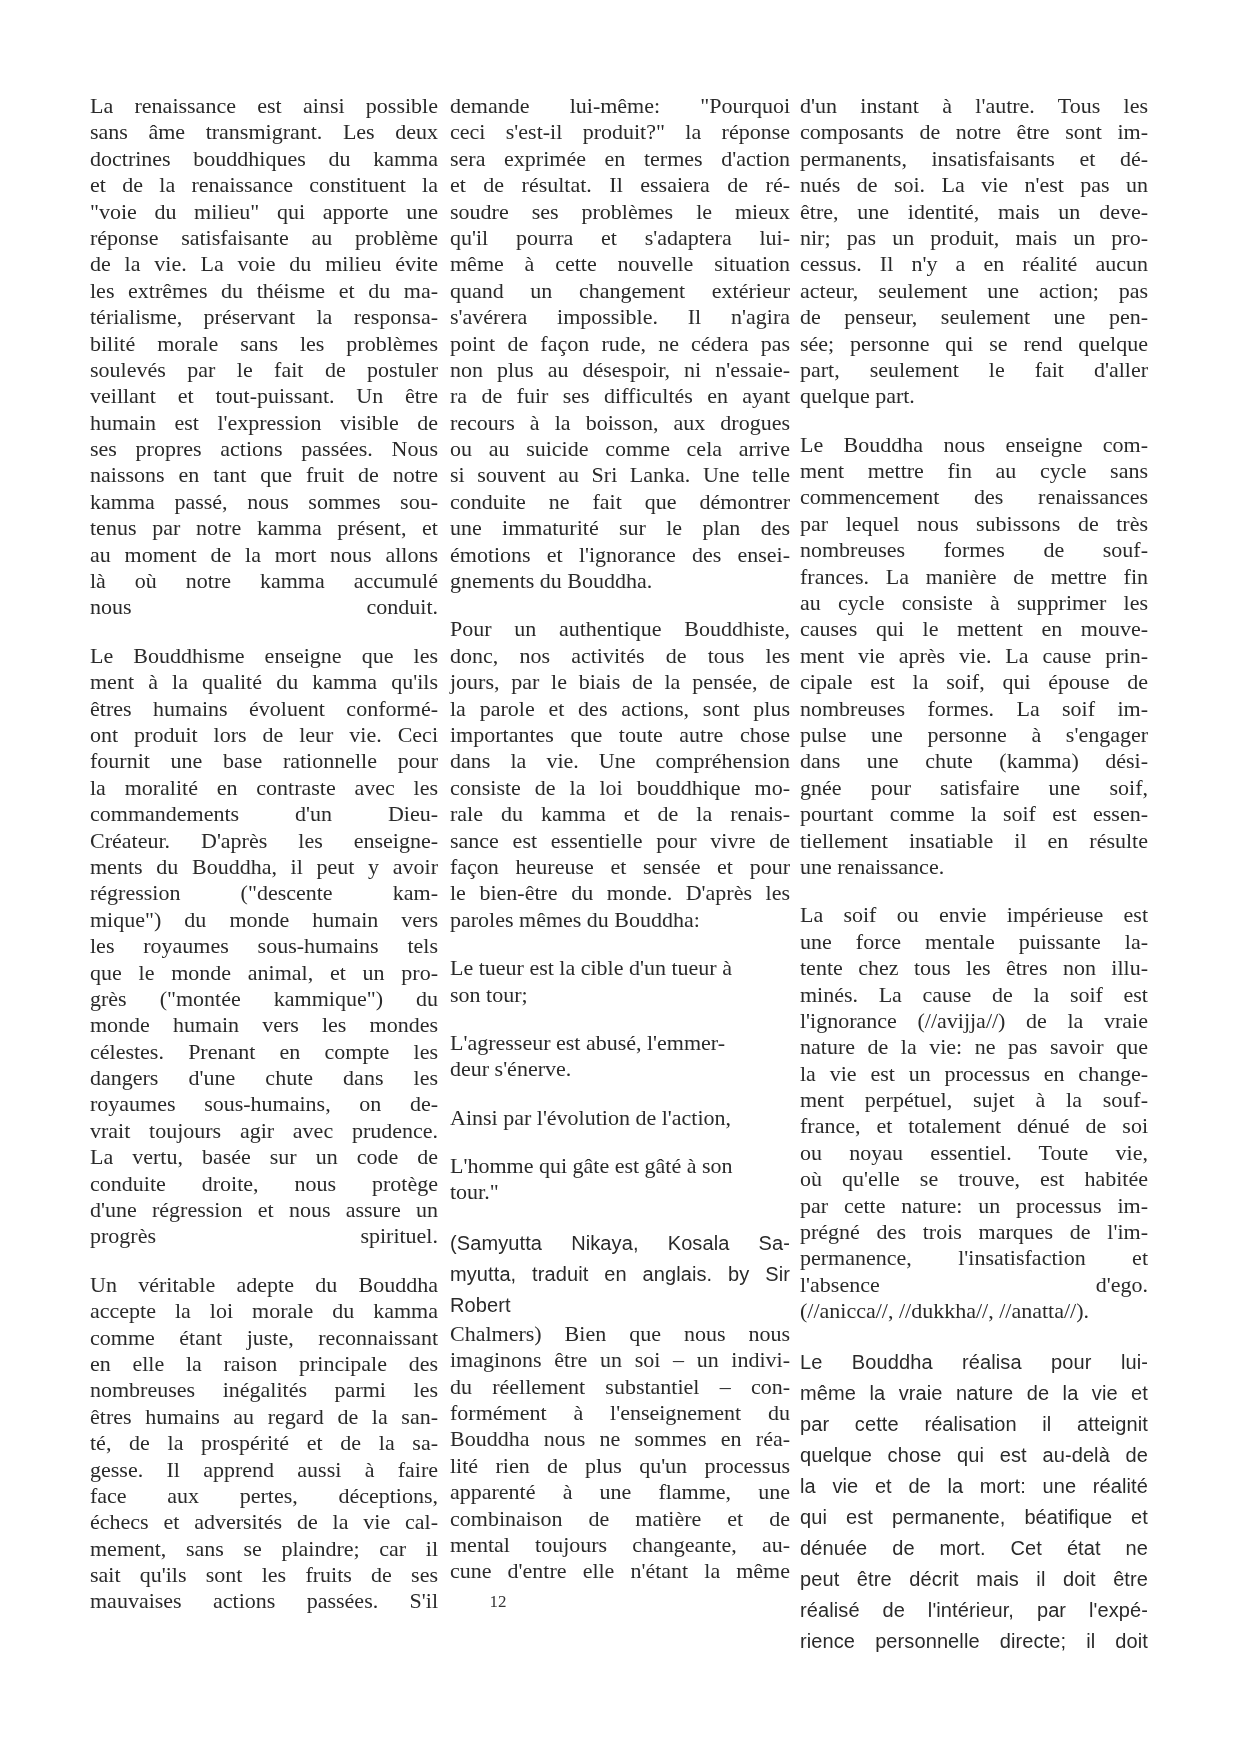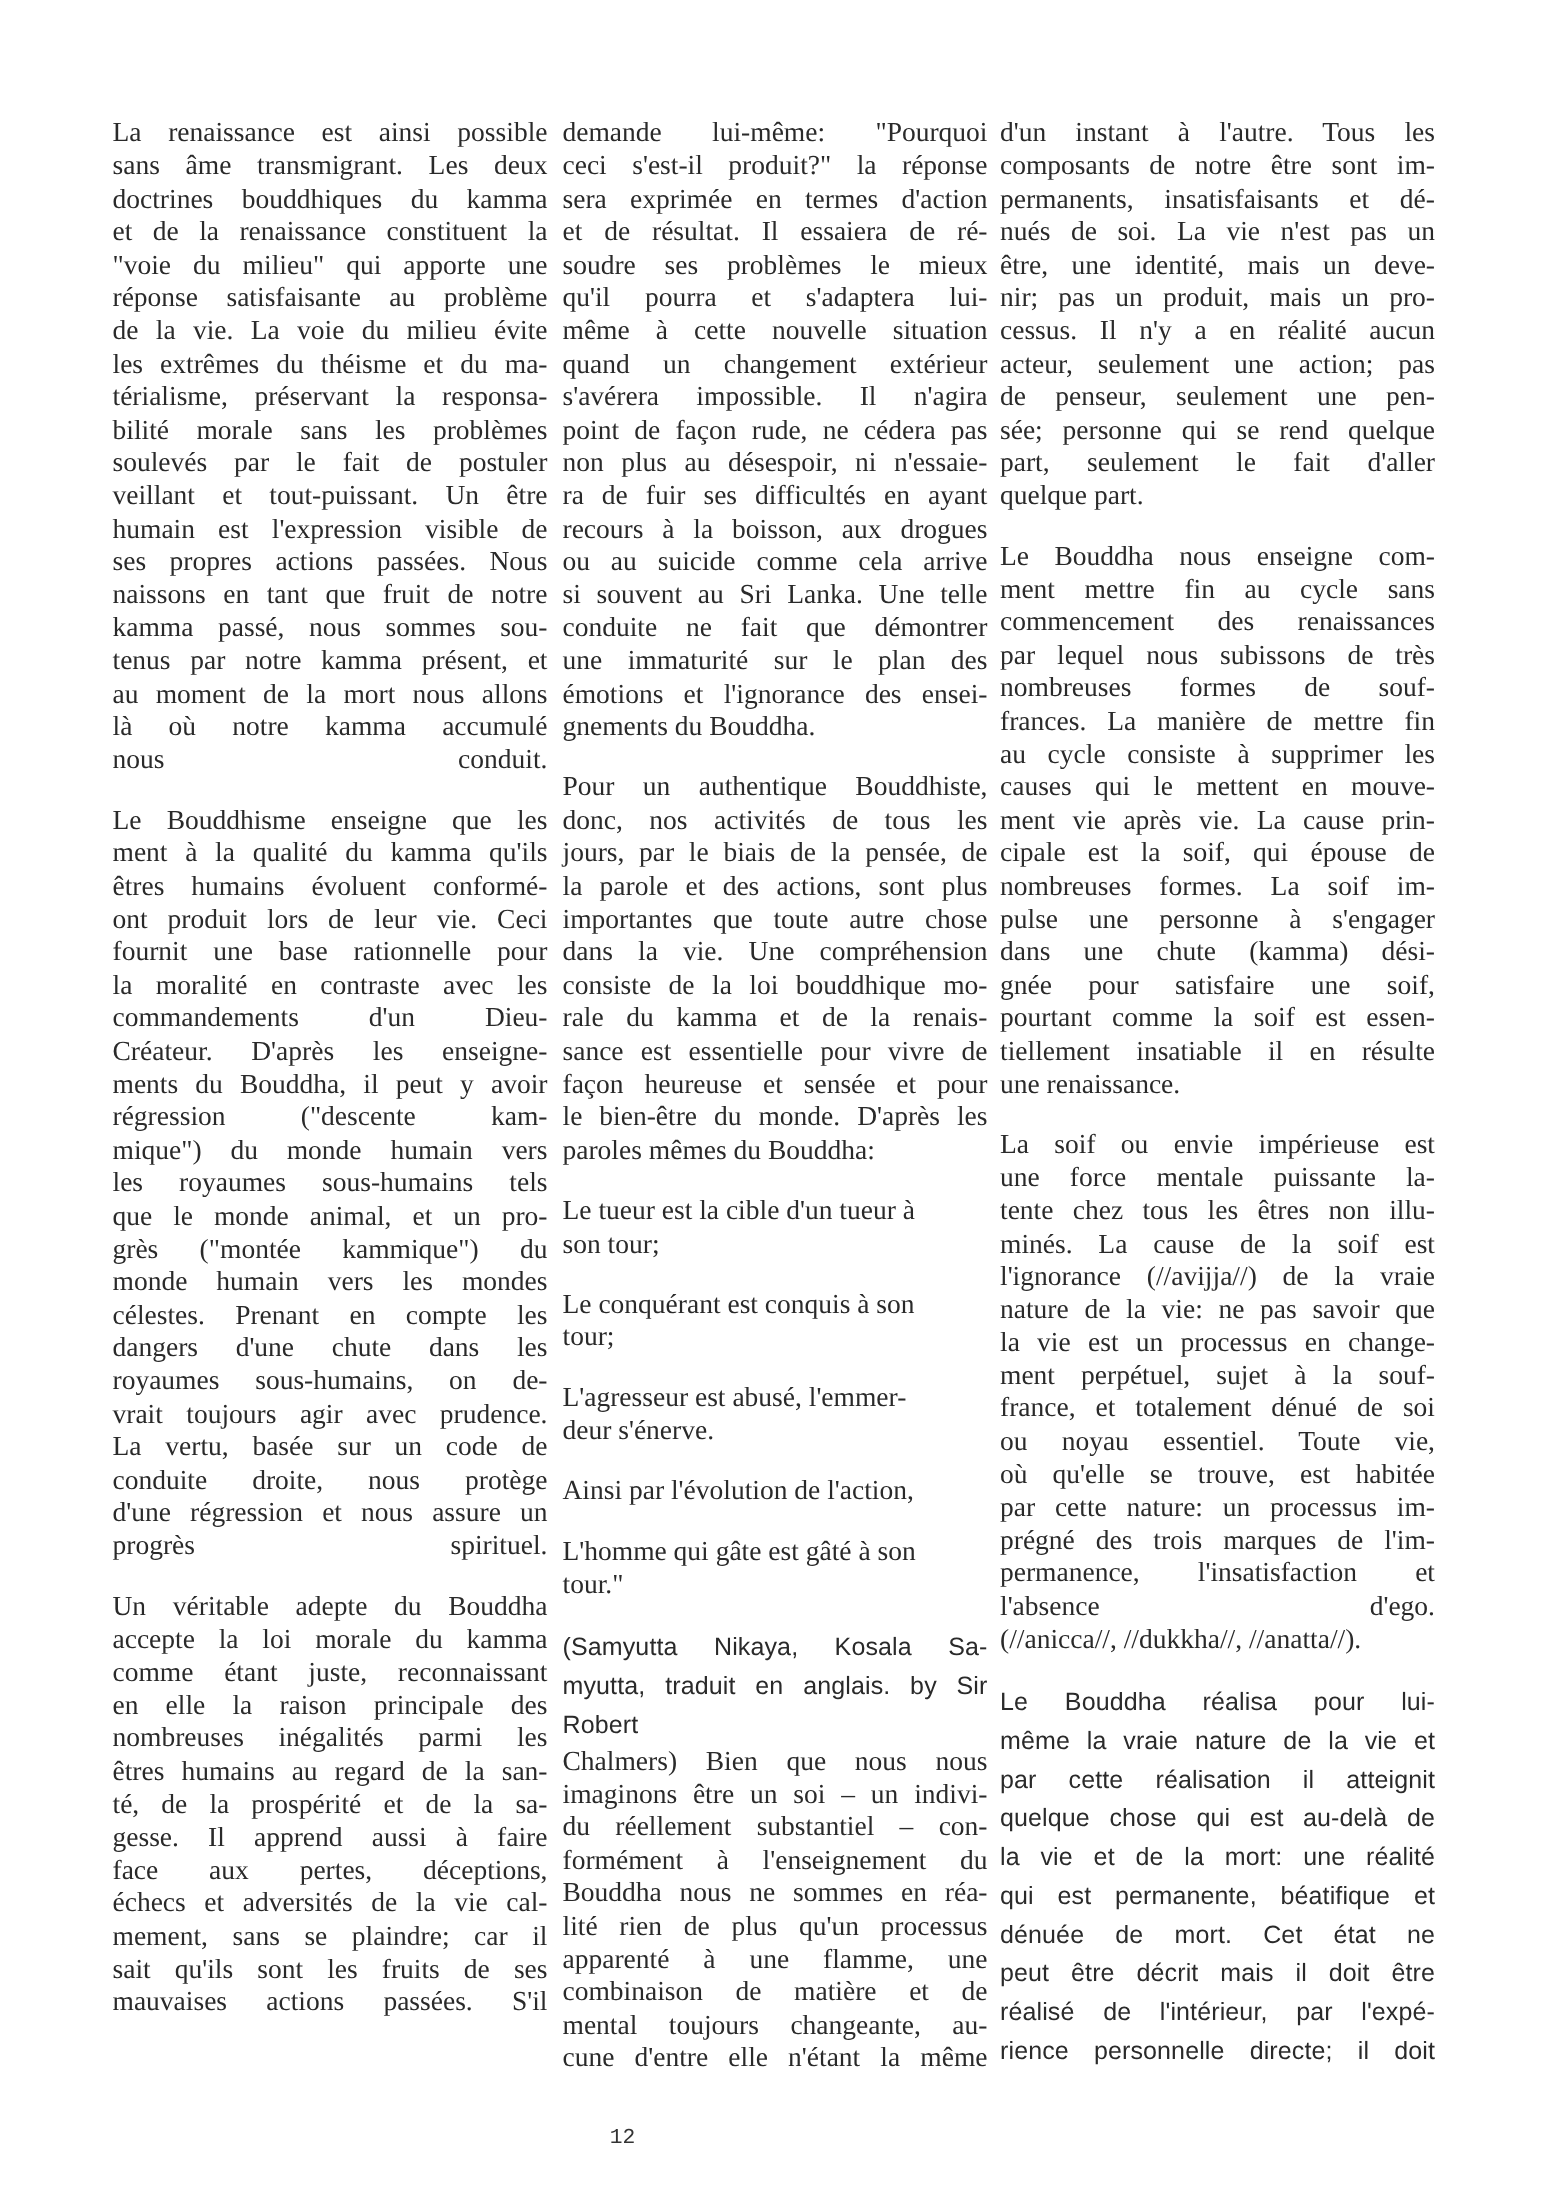--- a/index.html
+++ b/index.html
@@ -7,21 +7,21 @@
   .col { position: absolute; top: 93px; font-family: "Liberation Serif", "DejaVu Serif", serif; font-size: 22px; }
   .col1 { left: 90px; width: 348px; font-family: Liberation Serif, serif; }
   .col2 { left: 450px; width: 340px; }
   .col3 { left: 800px; width: 348px; }
   .line { display: block; height: 26.4px; line-height: 26.4px; white-space: nowrap; text-align: justify; text-align-last: justify; }
   .line.last { text-align-last: left; }
   .para { margin: 0 0 22px 0; }
   .verse .line { text-align-last: left; }
   .sans { font-family: "Liberation Sans", "DejaVu Sans", sans-serif; font-size: 20px; letter-spacing: 0.1px; }
   .sans .line { height: 31px; line-height: 31px; }
-  .page-number { position: absolute; top: 1701px; left: 0; width: 996px; text-align: center; font-family: Liberation Mono, monospace; font-size: 17px; color: #333; }
+  .page-number { position: absolute; top: 1592px; left: 0; width: 996px; text-align: center; font-family: Liberation Serif, serif; font-size: 17px; color: #333; }
 </style>
 </head>
 <body>
 
 <div class="col col1">
     <div class="para">
       <span class="line"> La renaissance est ainsi possible</span>
       <span class="line">sans âme transmigrant. Les deux</span>
       <span class="line">doctrines bouddhiques du kamma</span>
       <span class="line">et de la renaissance constituent la</span>
@@ -117,24 +117,20 @@
       <span class="line">sance est essentielle pour vivre de</span>
       <span class="line">façon heureuse et sensée et pour</span>
       <span class="line">le bien-être du monde. D'après les</span>
       <span class="line last">paroles mêmes du Bouddha:</span>
     </div>
     <div class="para verse">
       <span class="line last">Le tueur est la cible d'un tueur à</span>
       <span class="line last last">son tour;</span>
     </div>
     <div class="para verse">
-      <span class="line last">Le conquérant est conquis à son</span>
-      <span class="line last last">tour;</span>
-    </div>
-    <div class="para verse">
       <span class="line last">L'agresseur est abusé, l'emmer-</span>
       <span class="line last last">deur s'énerve.</span>
     </div>
     <div class="para verse">
       <span class="line last last">Ainsi par l'évolution de l'action,</span>
     </div>
     <div class="para verse">
       <span class="line last">L'homme qui gâte est gâté à son</span>
       <span class="line last last">tour."</span>
     </div>

